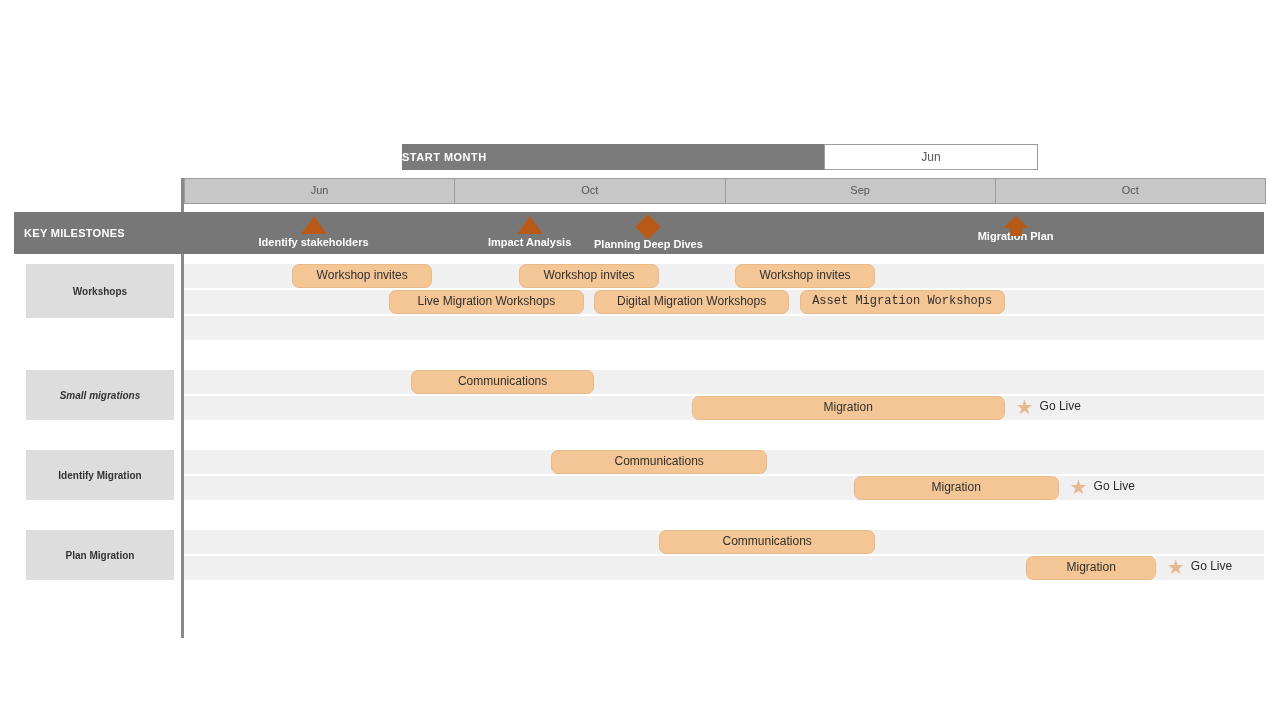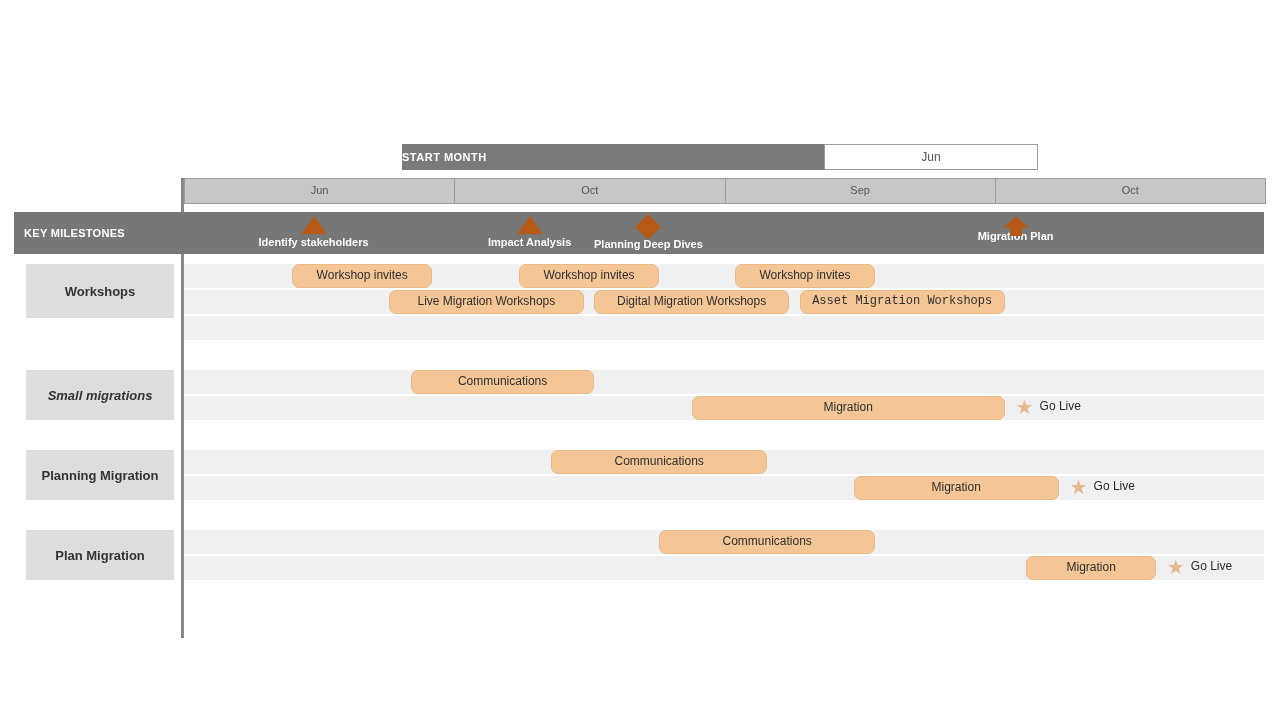--- a/index.html
+++ b/index.html
@@ -144,21 +144,21 @@
 
   
   .row-label {
     position: absolute;
     left: 12px;
     width: 148px;
     height: 50px;
     background: #ddd;
     color: #333;
     font-weight: 600;
-    font-size: 13px;
+    font-size: 10px;
     text-align: center;
     display: flex;
     align-items: center;
     justify-content: center;
   }
   .lane {
     position: absolute;
     left: 170px;
     width: 1080px;
     height: 24px;
@@ -254,21 +254,21 @@
         </div>
         <div class="row-label" style="top: 226px; height: 50px; font-style: italic;">Small migrations</div>
         <div class="lane" style="top: 306px;">
           <div class="task" style="left: 367.2px; top: 0px; width: 214px;">Communications</div>
         </div>
         <div class="lane" style="top: 332px;">
           <div class="task" style="left: 669.6px; top: 0px; width: 203.2px;">Migration</div>
           <div class="star" style="left: 885.6px; top: 1px;">★</div>
           <div class="star-label" style="left: 909.6px; top: 3px;">Go Live</div>
         </div>
-        <div class="row-label" style="top: 306px; height: 50px;">Planning Migration</div>
+        <div class="row-label" style="top: 306px; height: 50px;">Identify Migration</div>
         <div class="lane" style="top: 386px;">
           <div class="task" style="left: 475.2px; top: 0px; width: 214px;">Communications</div>
         </div>
         <div class="lane" style="top: 412px;">
           <div class="task" style="left: 842.4px; top: 0px; width: 127.6px;">Migration</div>
           <div class="star" style="left: 982.8px; top: 1px;">★</div>
           <div class="star-label" style="left: 1006.8px; top: 3px;">Go Live</div>
         </div>
         <div class="row-label" style="top: 386px; height: 50px;">Plan Migration</div>
       </div>

